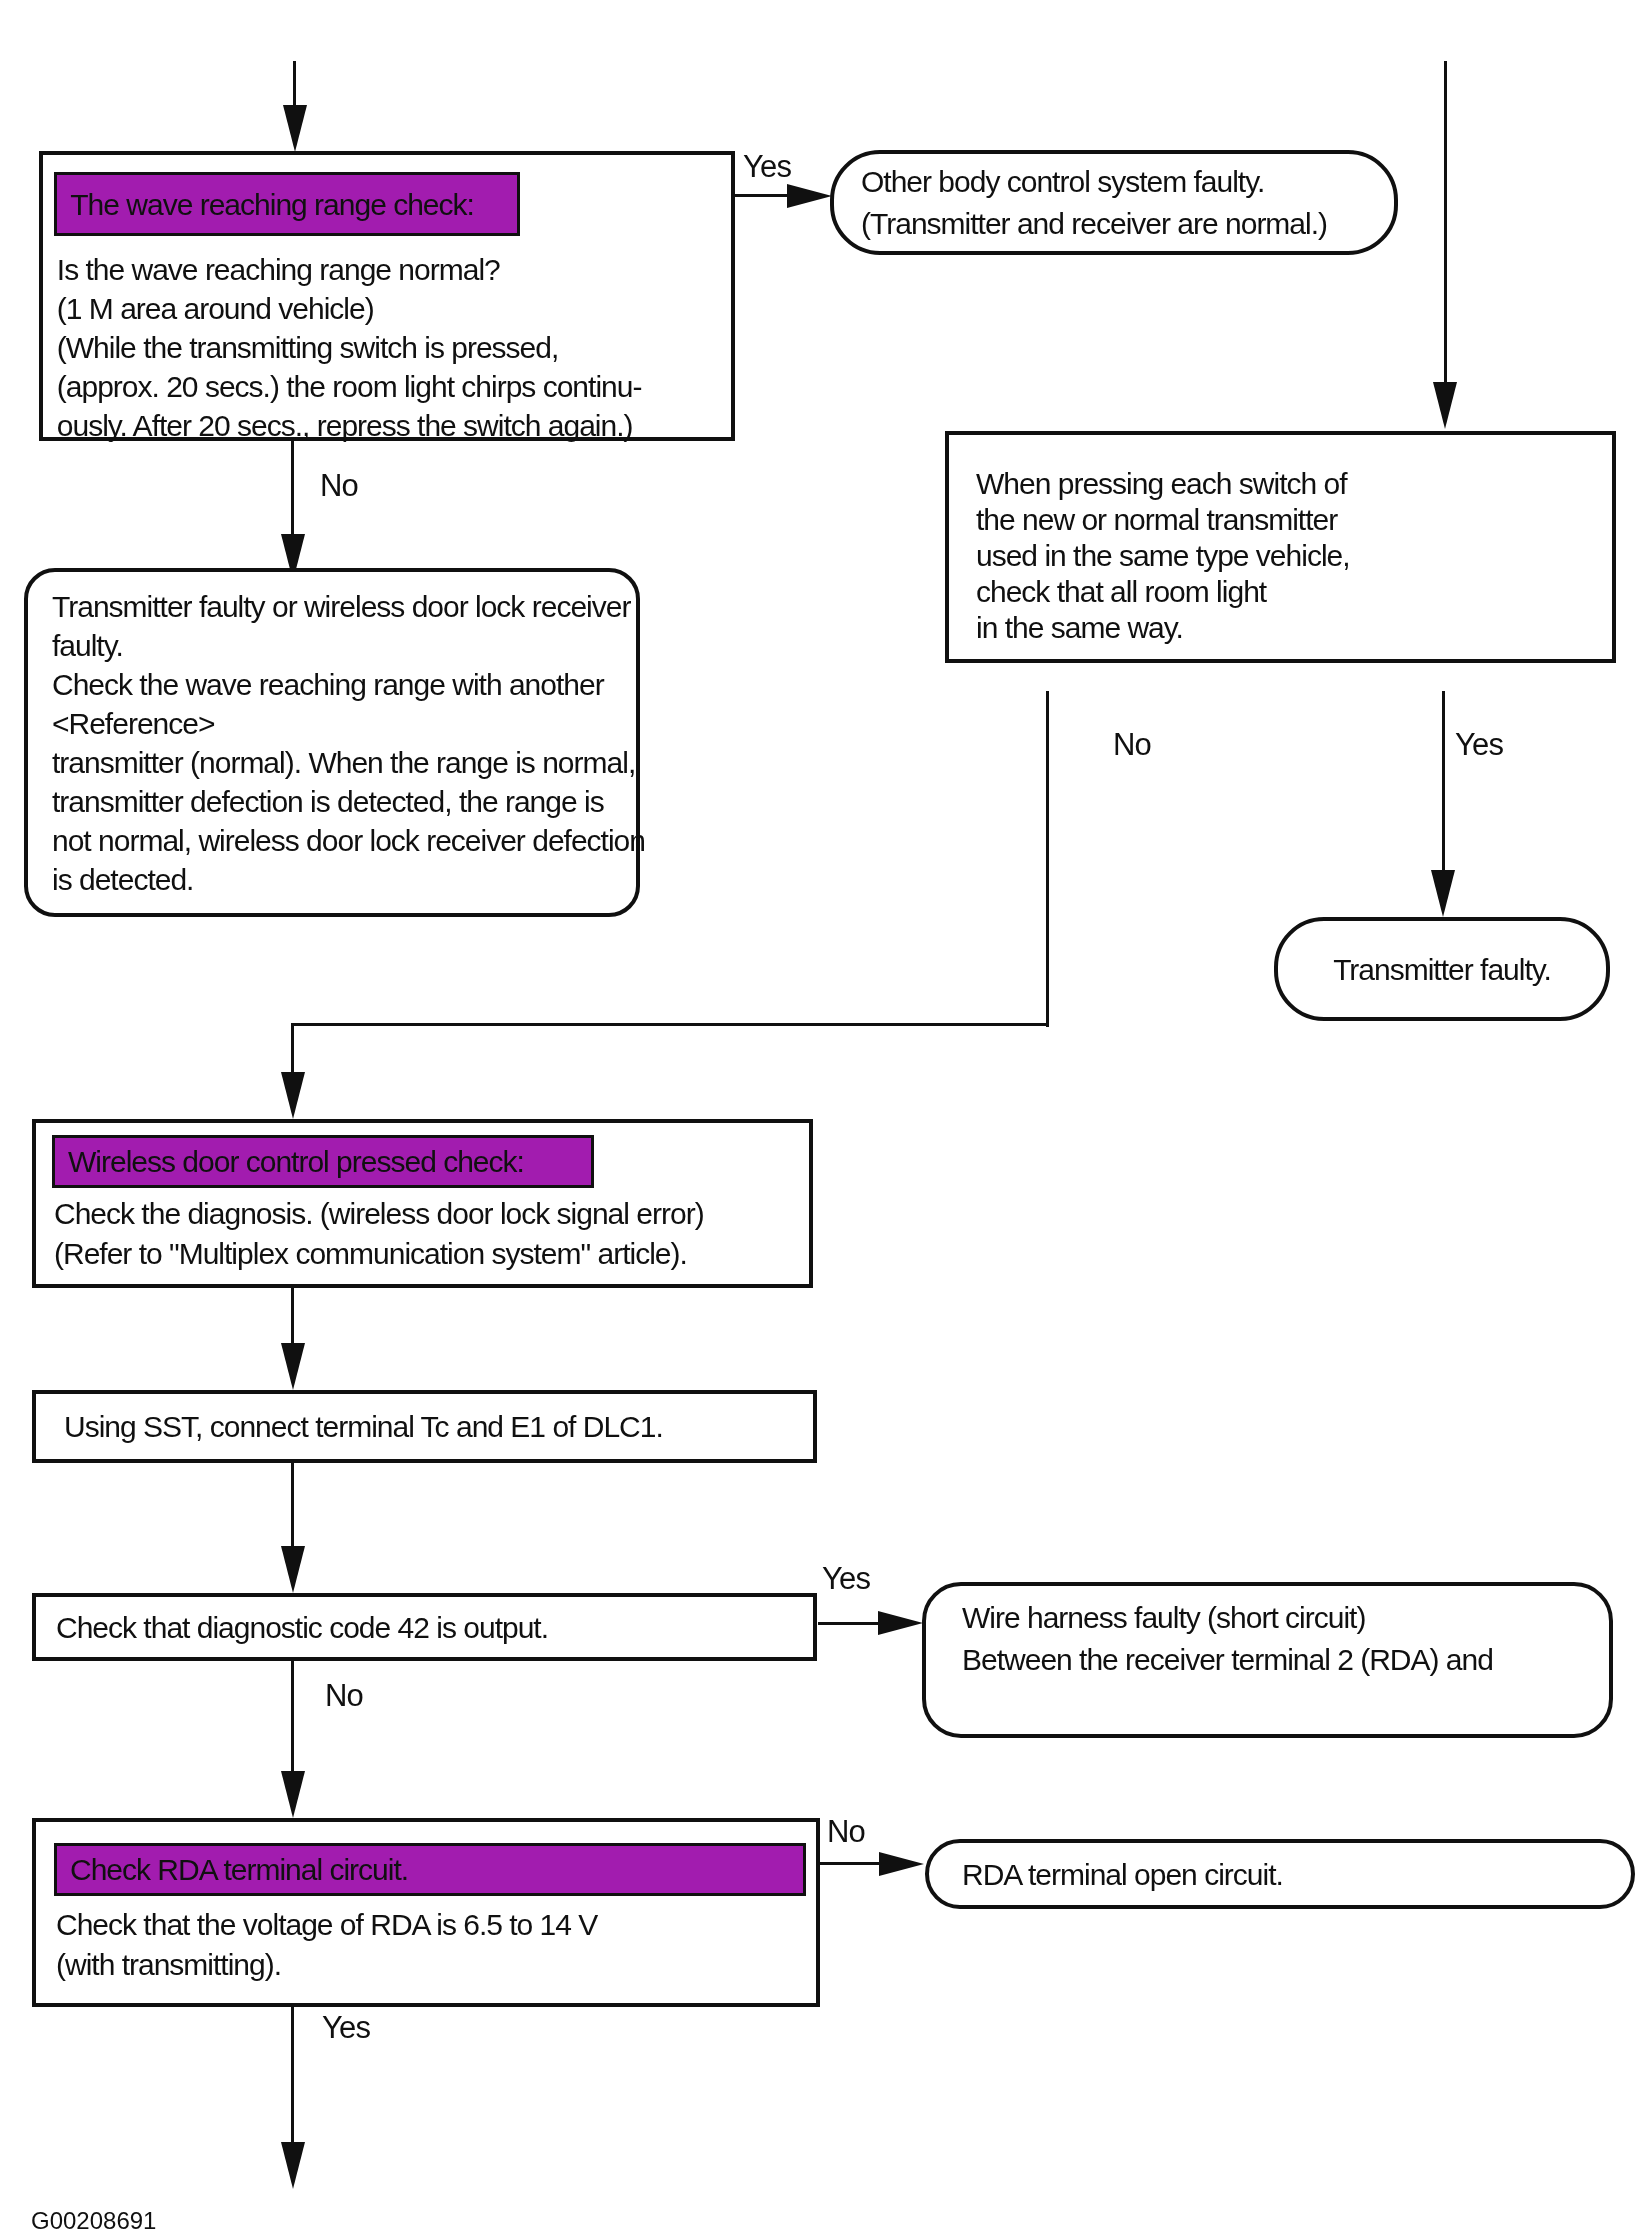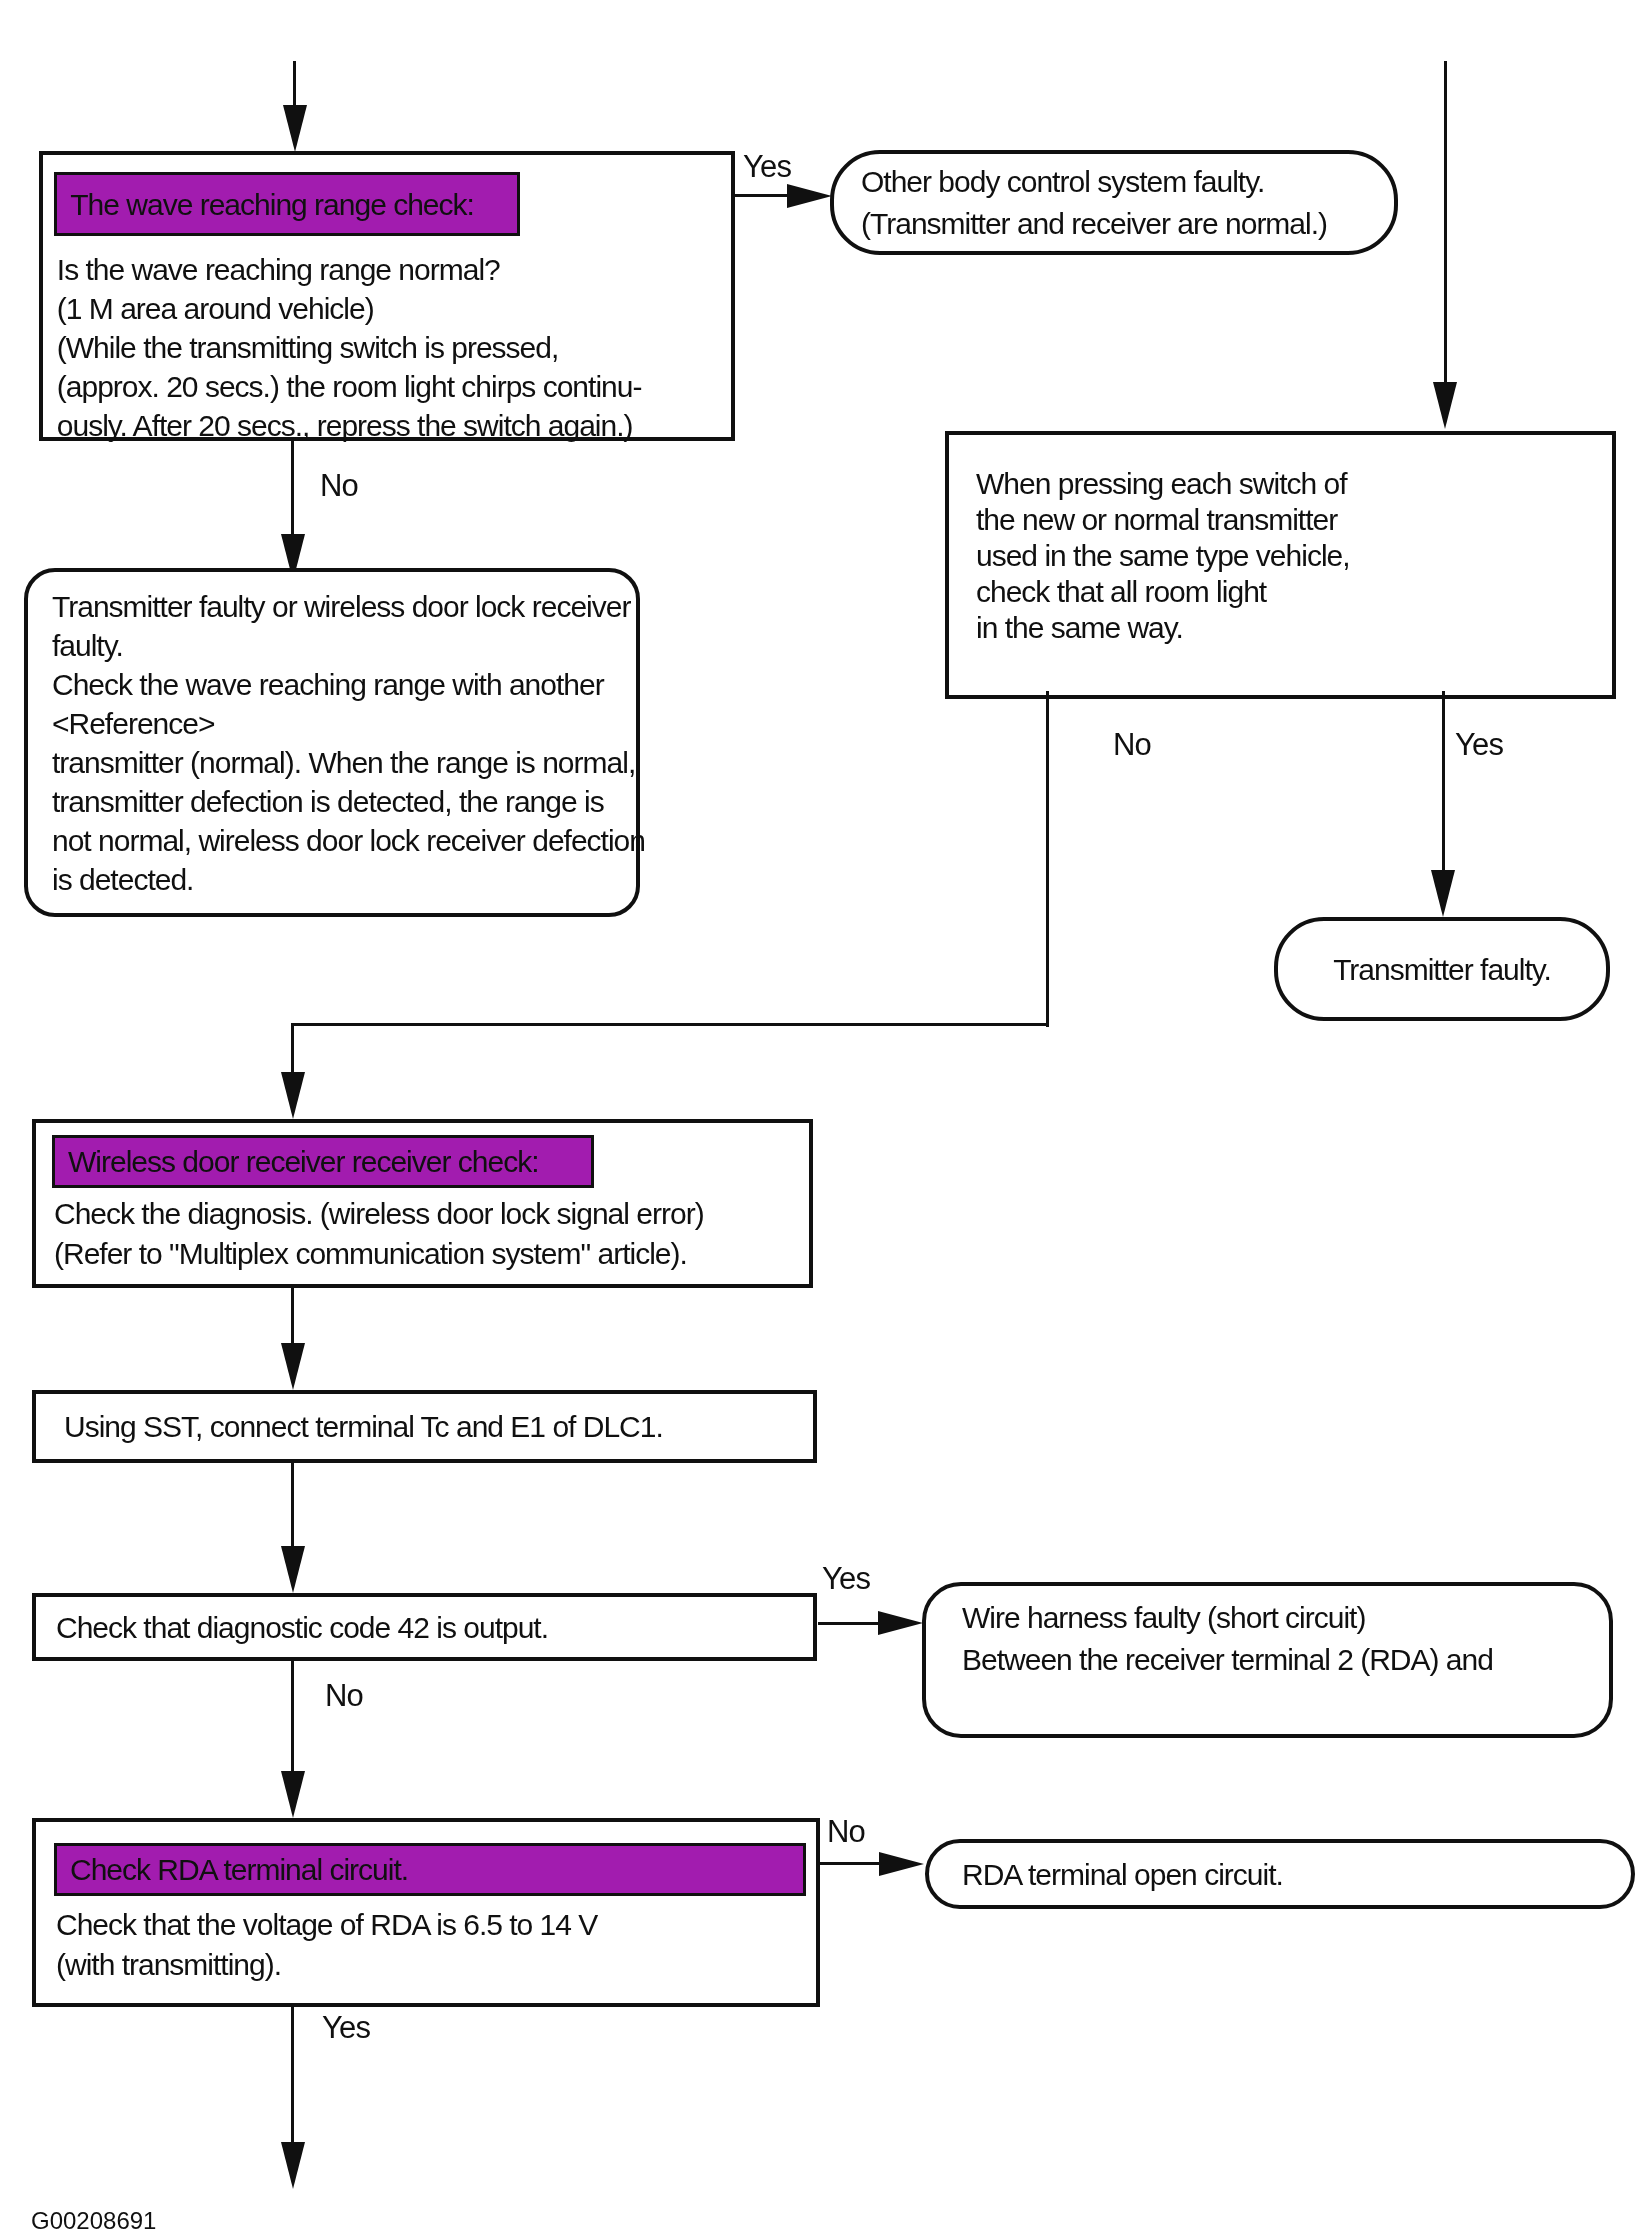--- a/index.html
+++ b/index.html
@@ -57,21 +57,21 @@
   <div class="hline" style="left:735px;top:194px;width:65px;"></div>
   <div class="ah-right" style="left:787px;top:184px;"></div>
 
   <div class="node terminator" style="left:830px;top:150px;width:568px;height:105px;">
     <div class="tblock" style="left:27px;top:7.3px;">
       <div class="txt" style="line-height:42px;">Other body control system faulty.</div>
       <div class="txt" style="line-height:42px;">(Transmitter and receiver are normal.)</div>
     </div>
   </div>
 
-  <div class="node" style="left:945px;top:431px;width:671px;height:268px;">
+  <div class="node" style="left:945px;top:431px;width:671px;height:232px;">
     <div class="tblock" style="left:27px;top:31px;">
       <div class="txt" style="line-height:36px;">When pressing each switch of</div>
       <div class="txt" style="line-height:36px;">the new or normal transmitter</div>
       <div class="txt" style="line-height:36px;">used in the same type vehicle,</div>
       <div class="txt" style="line-height:36px;">check that all room light</div>
       <div class="txt" style="line-height:36px;">in the same way.</div>
     </div>
   </div>
 
   <div class="elabel" style="left:320px;top:468px;">No</div>
@@ -103,21 +103,21 @@
       <span class="txt">Transmitter faulty.</span>
     </div>
   </div>
 
   <div class="hline" style="left:291px;top:1023px;width:758px;"></div>
   <div class="vline" style="left:291px;top:1023px;height:50px;"></div>
   <div class="ah-down" style="left:281px;top:1072px;"></div>
 
   <div class="node" style="left:32px;top:1119px;width:781px;height:169px;">
     <div class="inner-title txt" style="left:16px;top:12px;width:542px;height:53px;">
-      <span>Wireless door receiver receiver check:</span>
+      <span>Wireless door control pressed check:</span>
     </div>
     <div class="tblock" style="left:18px;top:71px;">
       <div class="txt" style="line-height:40px;">Check the diagnosis. (wireless door lock signal error)</div>
       <div class="txt" style="line-height:40px;">(Refer to "Multiplex communication system" article).</div>
     </div>
   </div>
 
   <div class="vline" style="left:291px;top:1288px;height:58px;"></div>
   <div class="ah-down" style="left:281px;top:1343px;"></div>
 

